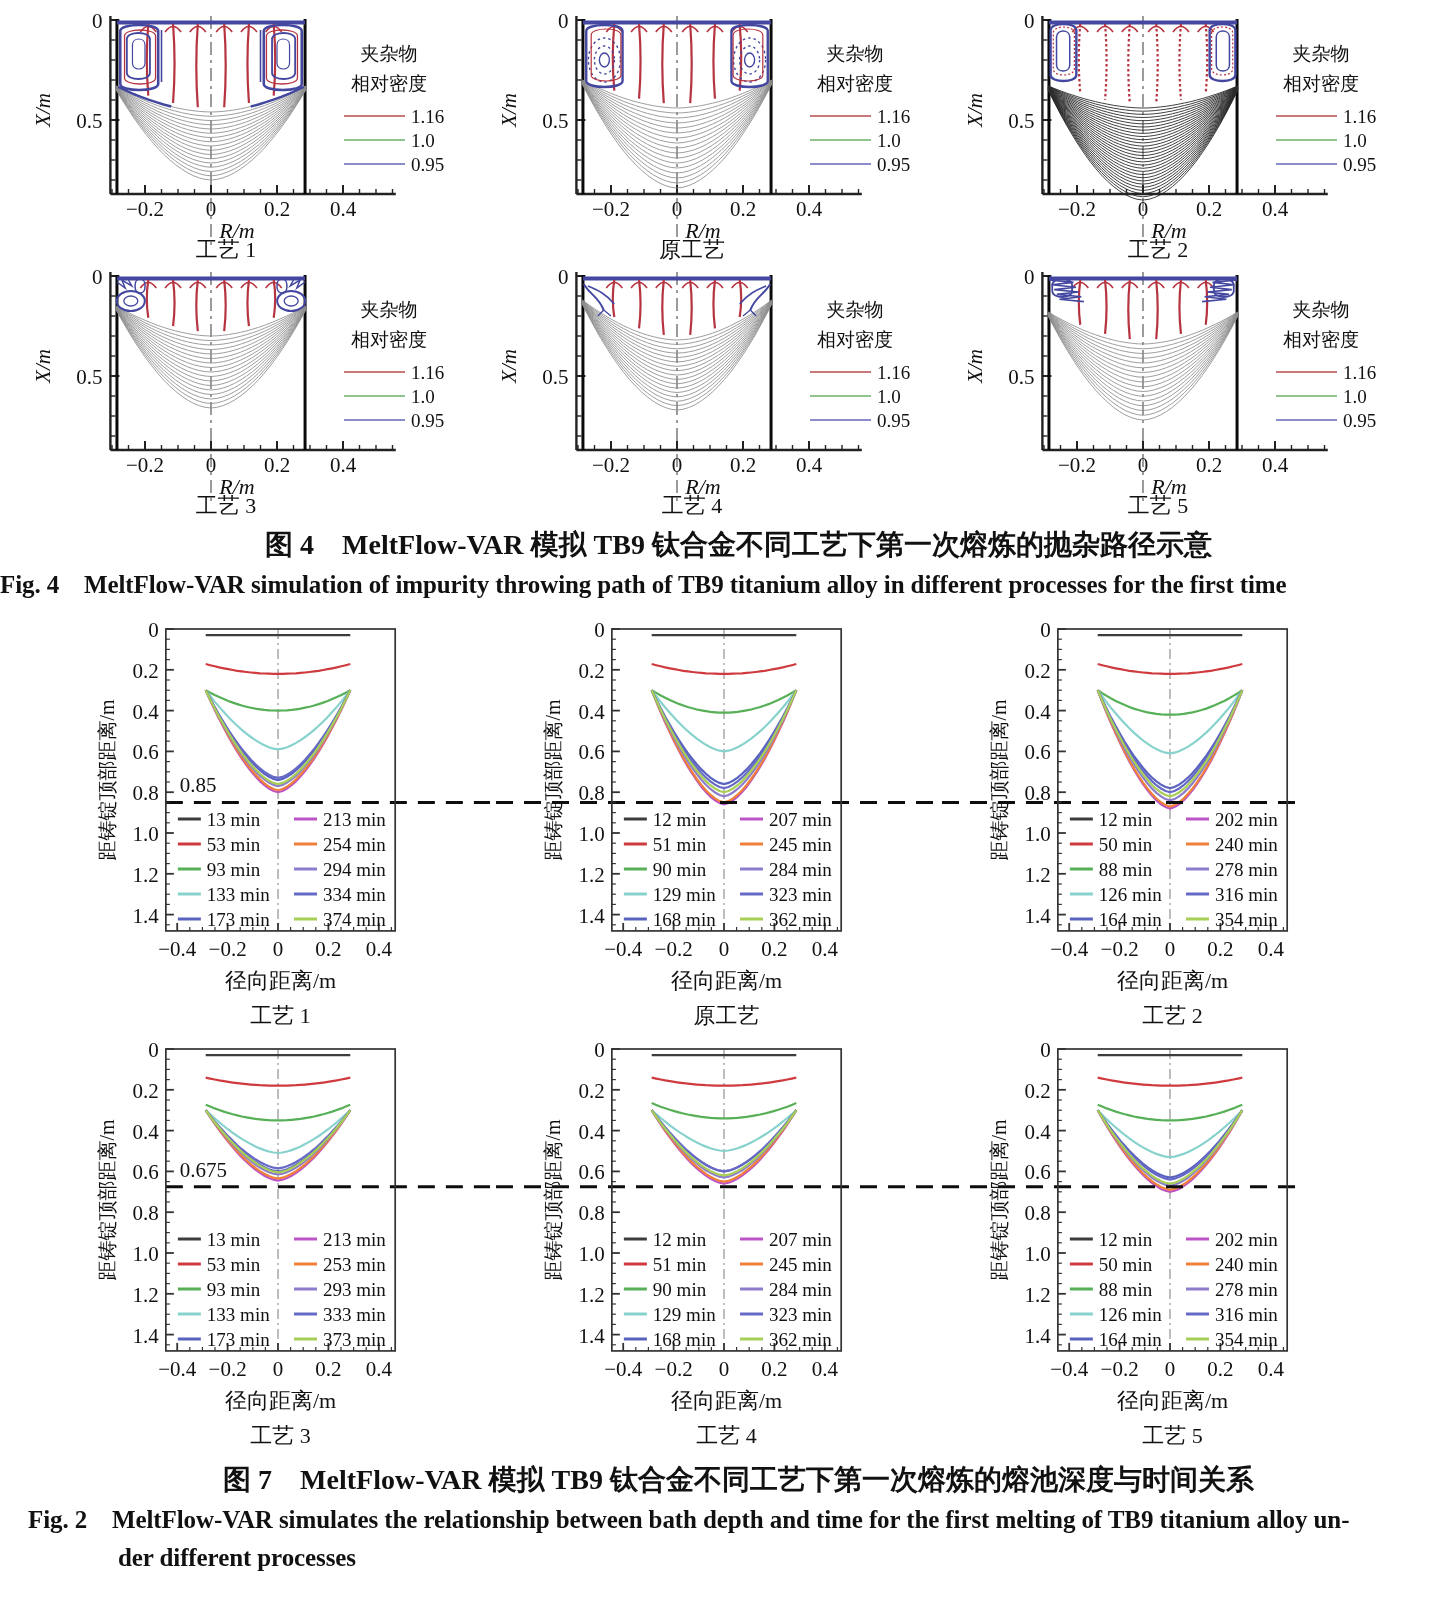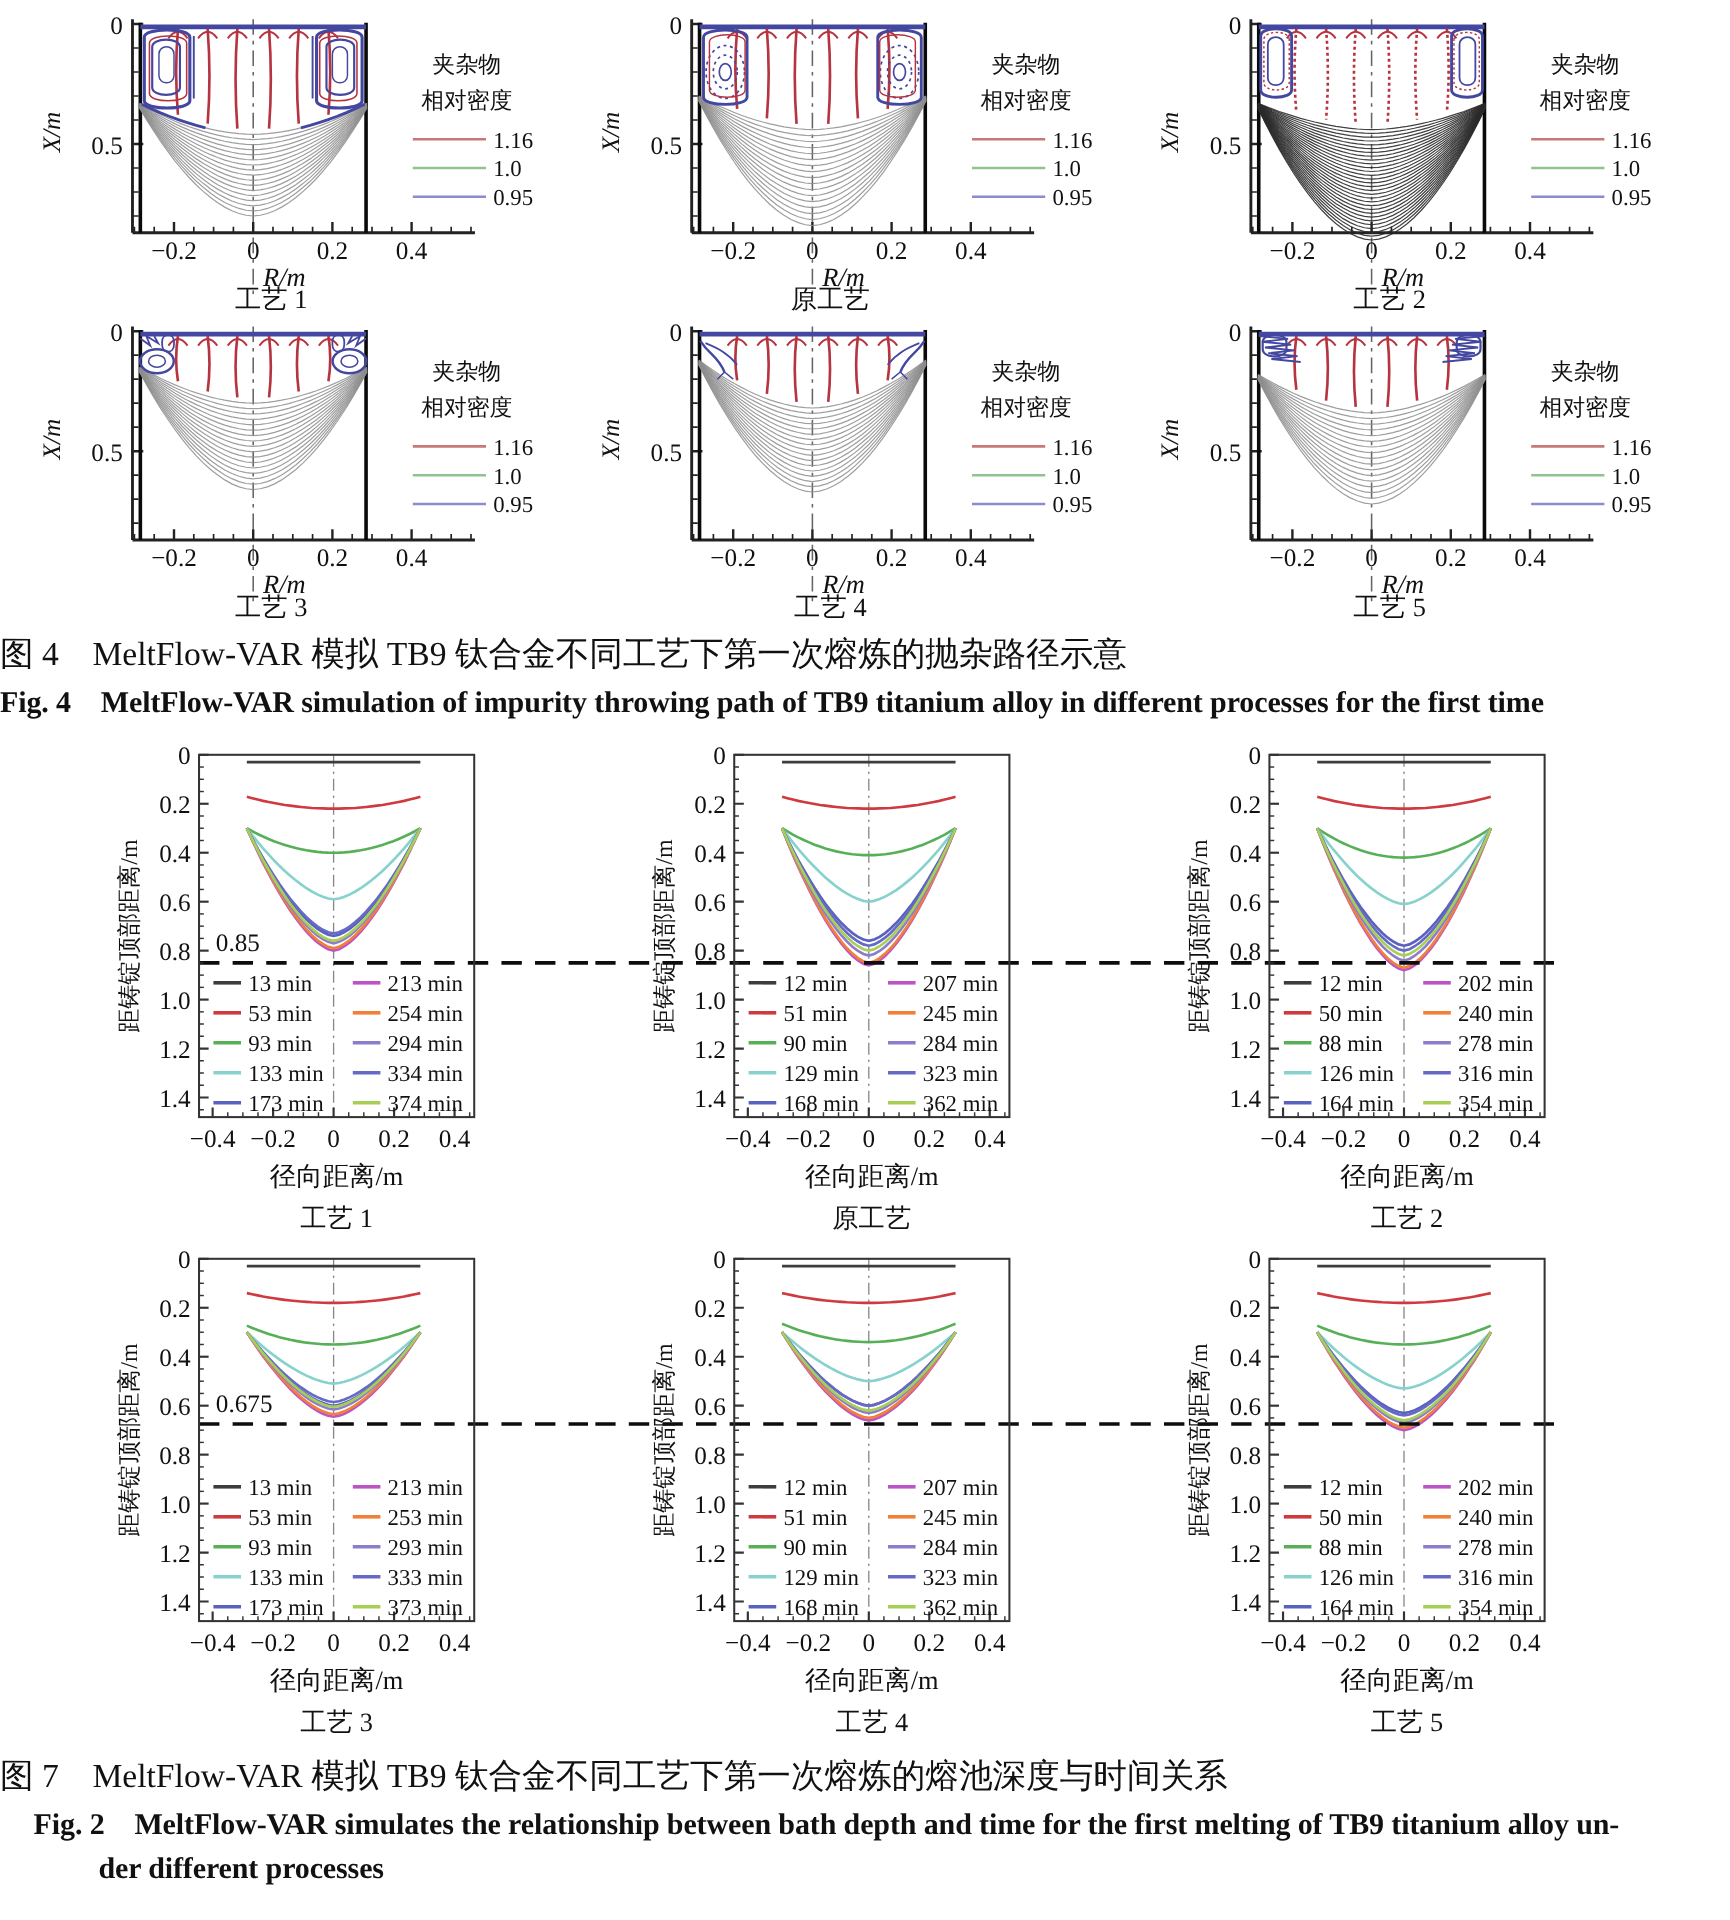--- a/index.html
+++ b/index.html
@@ -7,30 +7,31 @@
     width:1442px;
     background:#fff;
     color:#111;
     font-family:"Liberation Serif","DejaVu Serif",serif;
   }
   .page{width:1442px;overflow:hidden;}
   .grid{display:flex;flex-wrap:wrap;align-items:flex-start;}
   #fig4-grid{padding:4px 0 0 6px;column-gap:6px;row-gap:0;}
   #fig5-grid{padding:6px 0 0 50px;column-gap:6px;row-gap:2px;}
   .cap-zh{
-    font-weight:normal;font-size:28px;text-align:left;
+    font-weight:bold;font-size:28px;text-align:center;
     margin:10px 0 4px;
+    padding-left:35px;
   }
   .cap-en{
     font-weight:bold;font-size:25px;margin:2px 0 6px;
     letter-spacing:-0.1px;
   }
   .cap-en-center{white-space:nowrap;}
   .cap-en5a{padding-left:28px;white-space:nowrap;margin-bottom:0;}
-  .cap-en5b{padding-left:82px;margin-top:8px;margin-bottom:10px;}
+  .cap-en5b{padding-left:118px;margin-top:8px;margin-bottom:10px;}
   svg{display:block;}
 </style>
 </head>
 <body>
 
 <div class="page">
 
   <section>
     <div class="grid" id="fig4-grid">
         <svg width="460" height="256" viewBox="0 0 460 256">

